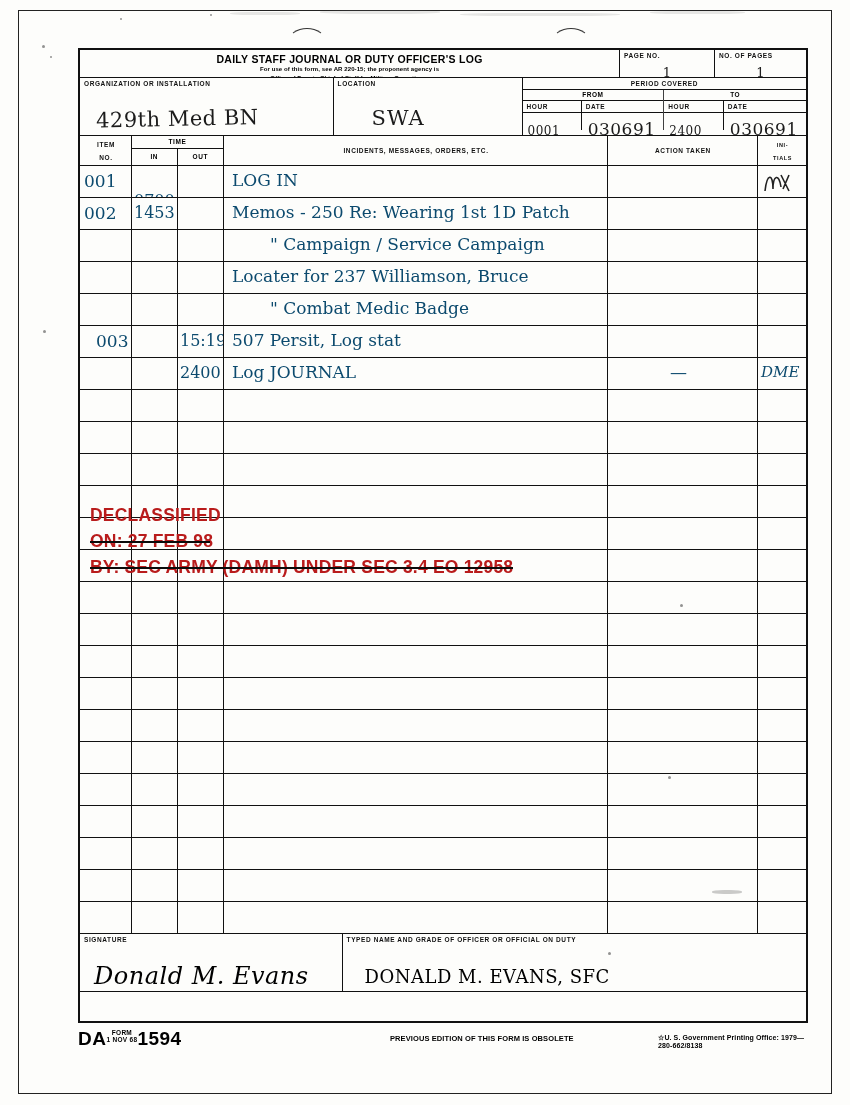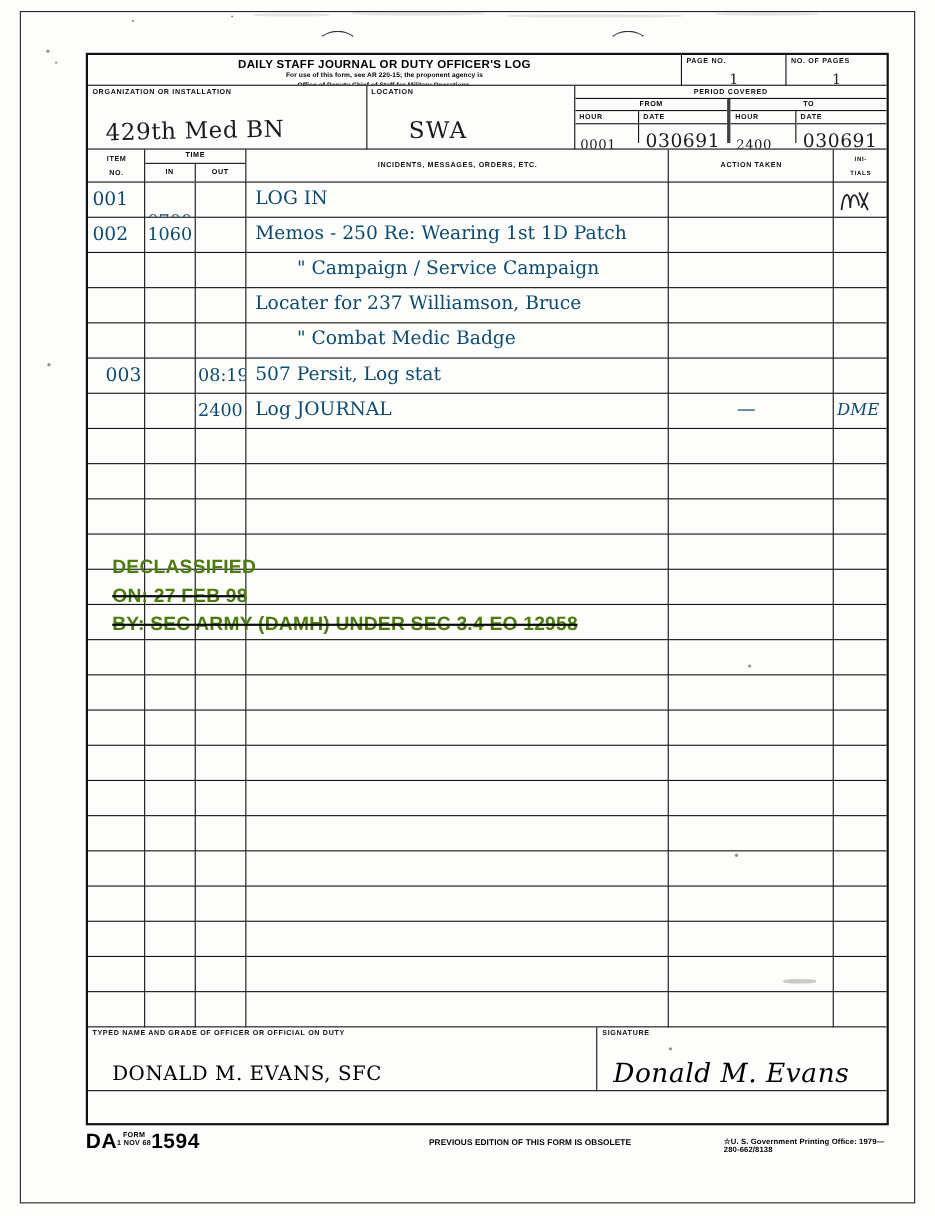--- a/index.html
+++ b/index.html
@@ -100,21 +100,21 @@
   }
 
   
   #orgrow { height: 58px; }
   #org-cell { width: 255px; }
   #loc-cell { width: 190px; }
   #period-cell { width: 285px; padding: 0; }
   #period-cell .lbl { border-bottom: 1px solid #111; padding-bottom: 1px; }
   .period-split { display: flex; height: 40px; }
   .period-half { width: 50%; box-sizing: border-box; }
-  .period-half.left { border-right: 3px solid #404040; }
+  .period-half.left { border-right: 1px solid #404040; }
   .ph-title {
     font-size: 6.5px;
     font-weight: bold;
     text-align: center;
     border-bottom: 1px solid #111;
     line-height: 10px;
     letter-spacing: 0.5px;
   }
   .hd-split { display: flex; height: 29px; }
   .hd-hour { width: 42%; box-sizing: border-box; border-right: 1px solid #111; }
@@ -183,27 +183,27 @@
     font-family: "DejaVu Serif", serif;
     color: #0c4a6e;
     font-size: 17px;
     position: absolute;
     white-space: nowrap;
   }
 
   
   #stamp {
     position: absolute;
-    left: 22px;
+    left: 10px;
     top: 452px;
     font-family: "Liberation Sans", sans-serif;
     font-weight: bold;
     font-size: 17.5px;
     line-height: 26px;
-    color: #4d7c0f;
+    color: #b91c1c;
     letter-spacing: 0.2px;
     z-index: 5;
     white-space: nowrap;
   }
   #stamp .line3 { position: relative; }
   #stamp .strike {
     position: absolute;
     left: 0; right: 0; top: 13px;
     height: 1.5px;
     background: #0b0b0b;
@@ -424,21 +424,21 @@
             <svg width="46" height="30" style="position:absolute;left:1px;top:1px;">
               <path d="M6 24 C8 6, 14 6, 14 22 C14 8, 20 6, 22 20 M22 8 L30 24 M30 8 L24 22" stroke="#222" stroke-width="1.6" fill="none"></path>
             </svg>
           </div>
         </div>
         <div class="row brow">
           <div class="cell b-item">
             <span class="hwtxt" style="left: 4px; top: 5px; font-size: 17px;">002</span>
           </div>
           <div class="cell b-in">
-            <span class="hwtxt" style="left: 2px; top: 5px; font-size: 16px;">1060</span>
+            <span class="hwtxt" style="left: 2px; top: 5px; font-size: 16px;">1453</span>
           </div>
           <div class="cell b-out"></div>
           <div class="cell b-inc">
             <span class="hwtxt" style="left: 8px; top: 4px; font-size: 17px;">Memos - 250 Re: Wearing 1st 1D Patch</span>
           </div>
           <div class="cell b-act"></div>
           <div class="cell b-ini"></div>
         </div>
         <div class="row brow">
           <div class="cell b-item"></div>
@@ -469,21 +469,21 @@
           </div>
           <div class="cell b-act"></div>
           <div class="cell b-ini"></div>
         </div>
         <div class="row brow">
           <div class="cell b-item">
             <span class="hwtxt" style="left: 16px; top: 5px; font-size: 17px;">003</span>
           </div>
           <div class="cell b-in"></div>
           <div class="cell b-out">
-            <span class="hwtxt" style="left: 2px; top: 5px; font-size: 16px;">08:19</span>
+            <span class="hwtxt" style="left: 2px; top: 5px; font-size: 16px;">15:19</span>
           </div>
           <div class="cell b-inc">
             <span class="hwtxt" style="left: 8px; top: 4px; font-size: 17px;">507 Persit, Log stat</span>
           </div>
           <div class="cell b-act"></div>
           <div class="cell b-ini"></div>
         </div>
         <div class="row brow">
           <div class="cell b-item">
             <span class="hwtxt" style="left: 4px; top: 5px; font-size: 17px; margin-top: 24px;">004</span>
@@ -634,27 +634,27 @@
           <div class="cell b-item"></div>
           <div class="cell b-in"></div>
           <div class="cell b-out"></div>
           <div class="cell b-inc"></div>
           <div class="cell b-act"></div>
           <div class="cell b-ini"></div>
         </div>
       </div>
 
     <div class="row" id="footrow">
+      <div class="cell" id="foot-sig">
+        <div class="lbl">SIGNATURE</div>
+        <div class="hw-sig">Donald M. Evans</div>
+      </div>
       <div class="cell" id="foot-name">
         <div class="lbl">TYPED NAME AND GRADE OF OFFICER OR OFFICIAL ON DUTY</div>
         <div class="hw-name">DONALD M. EVANS, SFC</div>
-      </div>
-      <div class="cell" id="foot-sig">
-        <div class="lbl">SIGNATURE</div>
-        <div class="hw-sig">Donald M. Evans</div>
       </div>
     </div>
 
     <div id="stamp">
       <div>DECLASSIFIED</div>
       <div class="line3">
         <span>ON: 27 FEB 98</span>
         <span class="strike2" style="width:120px;"></span>
       </div>
       <div class="line3">

